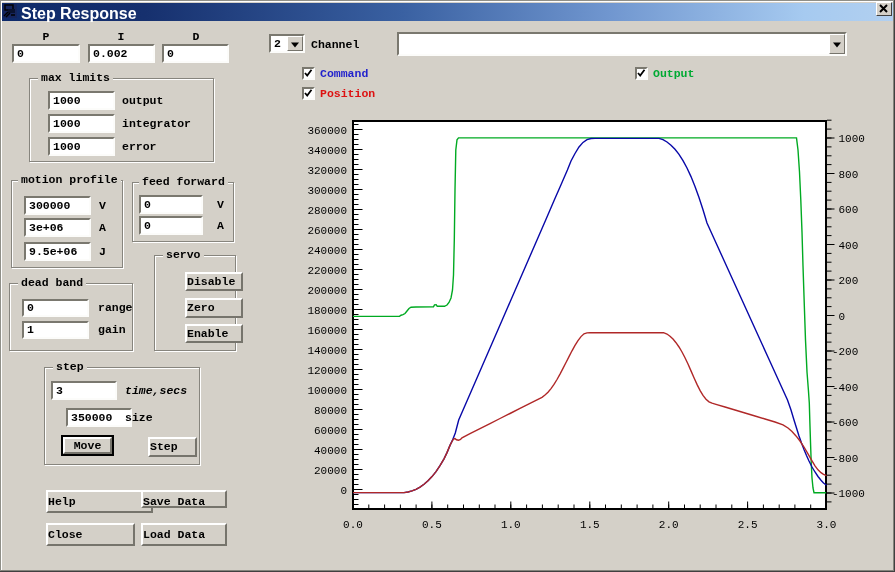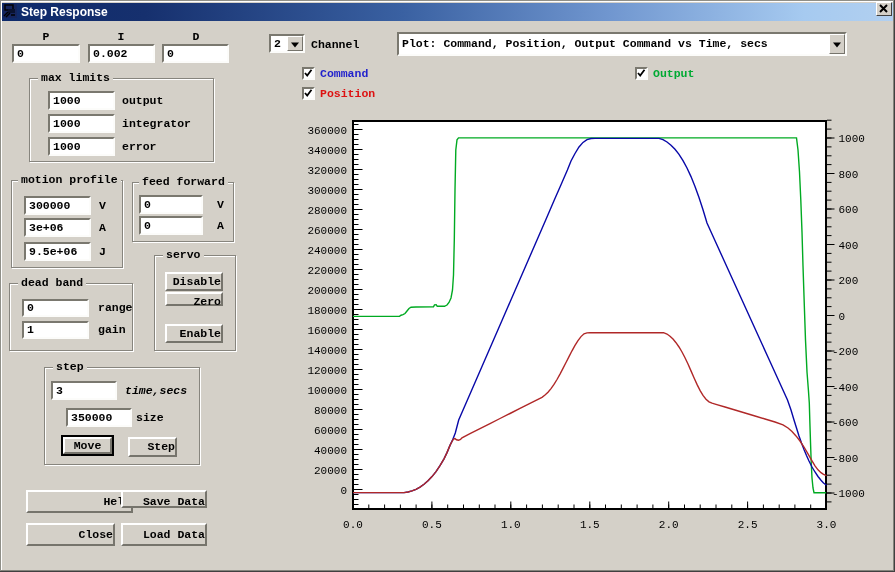--- a/index.html
+++ b/index.html
@@ -7,38 +7,38 @@
 .frame-t { position:absolute; left:0; top:0; width:895px; height:1px; background:#8f8f88; }
 .frame-t2 { position:absolute; left:1px; top:1px; width:893px; height:1px; background:#fff; }
 .frame-l { position:absolute; left:0; top:0; width:1px; height:572px; background:#8f8f88; }
 .frame-l2 { position:absolute; left:1px; top:1px; width:1px; height:570px; background:#fff; }
 .frame-r { position:absolute; right:0; top:0; width:1px; height:572px; background:#404040; }
 .frame-r2 { position:absolute; right:1px; top:1px; width:1px; height:570px; background:#84847c; }
 .frame-b { position:absolute; left:0; bottom:0; width:895px; height:1px; background:#404040; }
 .frame-b2 { position:absolute; left:1px; bottom:1px; width:893px; height:1px; background:#84847c; }
 .title { position:absolute; left:2px; top:3px; width:891px; height:18px;
   background:linear-gradient(to right,#0e2a6a 0%,#16306e 16%,#3a61a2 45%,#7096cf 68%,#a6caf0 90%,#b2d0f0 100%);
-  color:#fff; font-family:"Liberation Sans",sans-serif; font-size:12px; font-weight:bold; }
+  color:#fff; font-family:"Liberation Sans",sans-serif; font-size:16px; font-weight:bold; }
 .title .txt { position:absolute; left:19px; top:2px; }
 .icon { position:absolute; left:3px; top:4px; width:14px; height:14px; background:#15255c; }
 .icon svg { display:block; }
 .xbtn { position:absolute; right:3px; top:2px; width:16px; height:14px; background:#d4d0c8;
   border-top:1px solid #fff; border-left:1px solid #fff; border-bottom:1px solid #404040; border-right:1px solid #404040;
   color:#000; text-align:center; line-height:11px; font-family:"Liberation Sans",sans-serif; font-size:11px; }
 .ent { position:absolute; background:#fff;
   border-top:2px solid #7a786f; border-left:2px solid #7a786f;
   border-bottom:2px solid #fcfcfa; border-right:2px solid #fcfcfa; }
 .ent span { position:absolute; left:3px; top:50%; transform:translateY(-52%); }
 .lbl { position:absolute; white-space:pre; }
 .cen { width:120px; text-align:center; }
 .grp { position:absolute; border:1px solid #87857e; box-shadow: inset 1px 1px 0 #fff, 1px 1px 0 #fff; }
 .glab { position:absolute; top:-8px; background:#d4d0c8; padding:0 3px; white-space:pre; }
-.btn { position:absolute; background:#d4d0c8; text-align:right;
+.btn { position:absolute; background:#d4d0c8; text-align:left;
   border-top:2px solid #fff; border-left:2px solid #fff;
-  border-bottom:2px solid #76746c; border-right:2px solid #76746c; }
+  border-bottom:2px solid #76746c; border-right:2px solid #76746c;margin-left:20px; }
 .btnd { position:absolute; border:2px solid #000; background:#d4d0c8; }
 .btni { width:100%; height:100%; text-align:center; background:#d4d0c8;
   border-top:2px solid #fff; border-left:2px solid #fff;
   border-bottom:2px solid #76746c; border-right:2px solid #76746c; }
 .cb { position:absolute; width:13px; height:13px; background:#fff;
   border-top:2px solid #7a786f; border-left:2px solid #7a786f;
   border-bottom:2px solid #fcfcfa; border-right:2px solid #fcfcfa; }
 .cb svg { display:block; }
 .combo { position:absolute; background:#fff;
   border-top:2px solid #7a786f; border-left:2px solid #7a786f;
@@ -352,21 +352,21 @@
   </div>
 <div class="lbl" style="left:217px;top:198px;">V</div>
 <div class="ent" style="left:139px;top:216px;width:64px;height:19px">
     <span>0</span>
   </div>
 <div class="lbl" style="left:217px;top:219px;">A</div>
 <div class="grp" style="left:154px;top:255px;width:82px;height:96px">
     <span class="glab" style="left:8px">servo</span>
   </div>
 <div class="btn" style="left:165px;top:272px;width:58px;height:19px;line-height:15px">Disable</div>
-<div class="btn" style="left:165px;top:292px;width:58px;height:14px;line-height:15px">Zero</div>
+<div class="btn" style="left:165px;top:298px;width:58px;height:20px;line-height:15px">Zero</div>
 <div class="btn" style="left:165px;top:324px;width:58px;height:19px;line-height:15px">Enable</div>
 <div class="grp" style="left:9px;top:283px;width:124px;height:68px">
     <span class="glab" style="left:8px">dead band</span>
   </div>
 <div class="ent" style="left:22px;top:299px;width:67px;height:18px">
     <span>0</span>
   </div>
 <div class="lbl" style="left:98px;top:301px;">range</div>
 <div class="ent" style="left:22px;top:321px;width:67px;height:18px">
     <span>1</span>
@@ -375,38 +375,37 @@
 <div class="grp" style="left:44px;top:367px;width:156px;height:98px">
     <span class="glab" style="left:8px">step</span>
   </div>
 <div class="ent" style="left:51px;top:381px;width:66px;height:19px">
     <span>3</span>
   </div>
 <div class="lbl" style="left:125px;top:384px;font-style:italic;">time,secs</div>
 <div class="ent" style="left:66px;top:408px;width:66px;height:19px">
     <span>350000</span>
   </div>
-<div class="lbl" style="left:125px;top:411px;margin-left:11px;">size</div>
+<div class="lbl" style="left:125px;top:411px;">size</div>
 <div class="btnd" style="left:61px;top:435px;width:53px;height:21px">
     <div class="btni" style="line-height:13px">Move</div>
   </div>
 <div class="btn" style="left:128px;top:437px;width:49px;height:20px;line-height:16px">Step</div>
 <div class="btn" style="left:26px;top:490px;width:107px;height:23px;line-height:19px">Help</div>
 <div class="btn" style="left:121px;top:490px;width:86px;height:18px;line-height:19px">Save Data</div>
 <div class="btn" style="left:26px;top:523px;width:89px;height:23px;line-height:19px">Close</div>
 <div class="btn" style="left:121px;top:523px;width:86px;height:23px;line-height:19px">Load Data</div>
 <div class="combo" style="left:269px;top:34px;width:36px;height:19px">
     <span class="ctext">2</span>
     <div class="cbtn">
       <div class="arr"></div>
     </div>
   </div>
 <div class="lbl" style="left:311px;top:38px;">Channel</div>
 <div class="combo" style="left:397px;top:32px;width:450px;height:24px">
-    <span class="ctext">Plot: Command, Position, Output Command vs Time, secs</span>
     <div class="cbtn">
       <div class="arr"></div>
     </div>
   </div>
 <div class="cb" style="left:302px;top:67px">
     <svg width="9" height="9">
       <path d="M1,4 L3.2,6.5 L7.5,0.8" stroke="#000" stroke-width="1.8" fill="none"></path>
     </svg>
   </div>
 <div class="lbl" style="left:320px;top:67px;color:#2222cc">Command</div>

